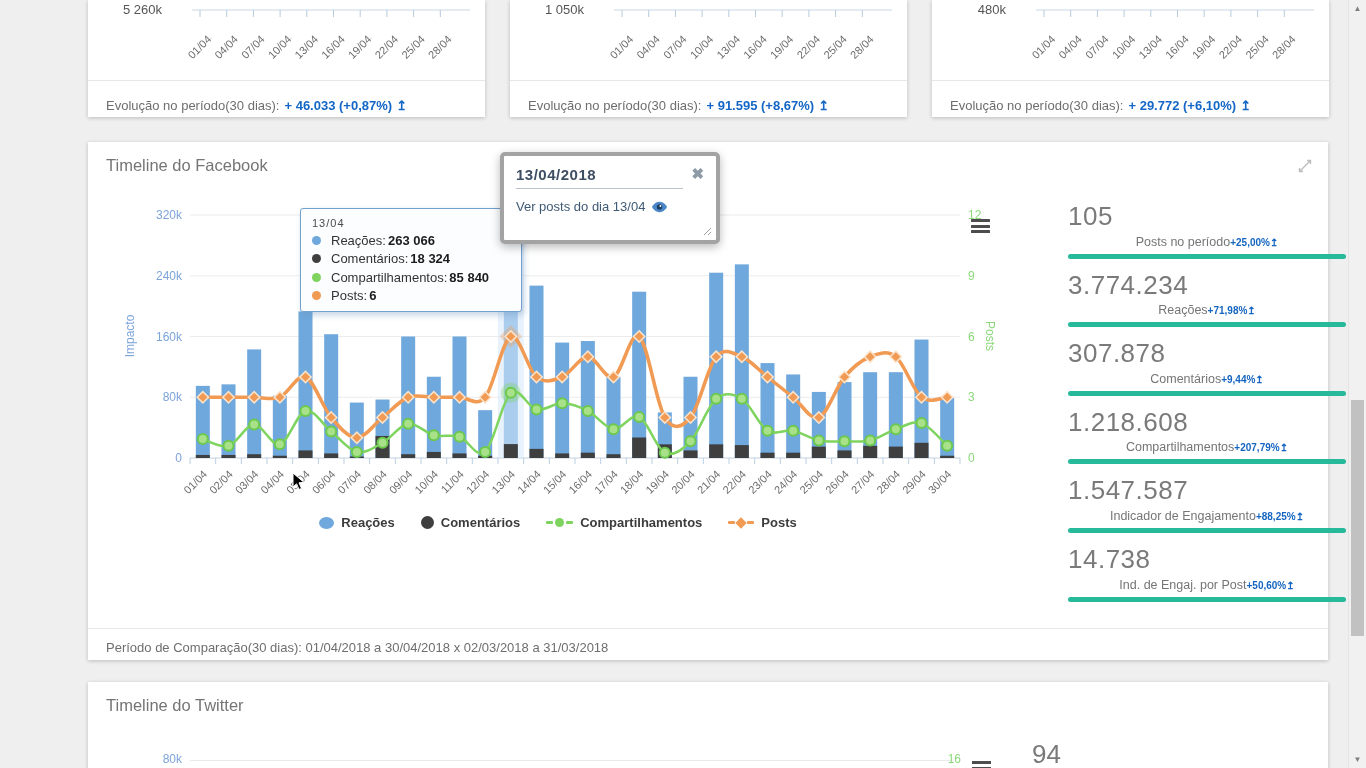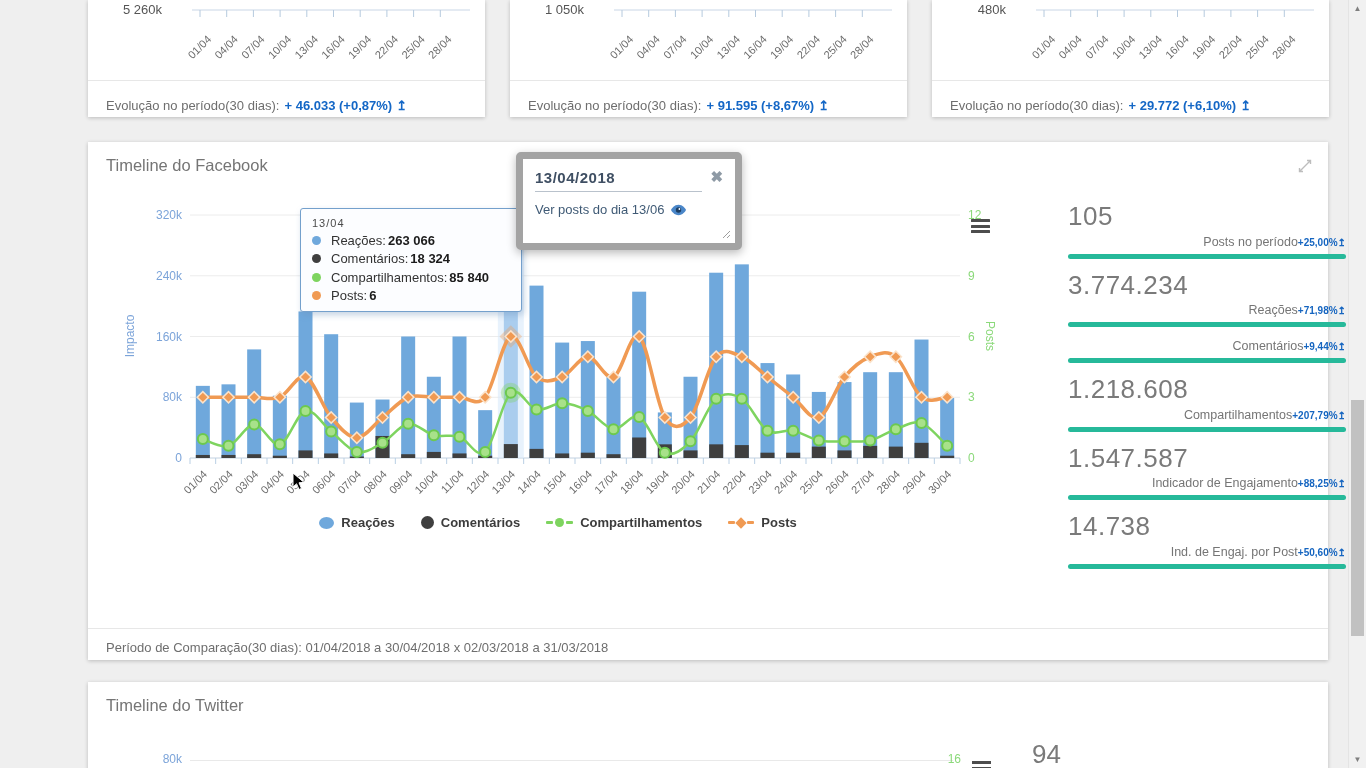--- a/index.html
+++ b/index.html
@@ -33,40 +33,40 @@
   .lg-dot{width:9px;height:9px;border-radius:50%}
   .lg-diamond{width:8px;height:8px;transform:rotate(45deg)}
   .g-bg{background:#7ed45f}.o-bg{background:#f09a53}
 
   .hamburger{position:absolute;left:883px;top:77px;width:19px;cursor:pointer}
   .hamburger i{display:block;height:3px;background:#4d4d4d;margin-bottom:2.5px;border-radius:.5px}
 
   .stats{position:absolute;left:980px;top:60px;width:278px}
   .stat{margin-bottom:12px}
   .stat-value{font-size:26px;color:#7a7a7a;letter-spacing:.5px;line-height:1.1}
-  .stat-row{display:flex;justify-content:flex-end;align-items:baseline;margin-top:4px}
+  .stat-row{display:flex;justify-content:center;align-items:baseline;margin-top:4px}
   .stat-label{font-size:12.5px;color:#757575}
   .stat-delta{font-size:10px;font-weight:bold;color:#1565c0;white-space:nowrap}
   .stat-bar{height:5px;background:#26b99a;border-radius:3px;margin-top:5px}
 
   .fb-footer-line{position:absolute;left:0;top:486px;width:100%;border-top:1px solid #e7e7e7}
   .fb-footer{position:absolute;left:18px;top:498px;font-size:13px;color:#6e6e6e}
 
   
   .chart-tooltip{position:absolute;left:212px;top:66px;width:198px;background:#fcfdff;
     border:1px solid #74a0cc;border-radius:3px;box-shadow:2px 3px 6px rgba(110,145,185,.4);
     padding:8px 11px;font-size:13px;color:#333;z-index:5}
   .tt-date{font-size:11px;color:#4a4a4a;letter-spacing:1px;margin-bottom:3px}
   .tt-row{display:flex;align-items:center;margin-top:3.5px;gap:10px}
   .tt-dot{width:9px;height:9px;border-radius:50%;flex:none}
   .tt-text b{color:#1c1c1c;margin-left:2px}
 
   
-  .popup{position:absolute;left:428px;top:10px;width:212px;height:84px;background:#fff;
-    border:7px solid #a3a3a3;border-radius:5px;box-shadow:0 3px 10px rgba(0,0,0,.28);z-index:6}
+  .popup{position:absolute;left:412px;top:10px;width:212px;height:84px;background:#fff;
+    border:4px solid #a3a3a3;border-radius:5px;box-shadow:0 3px 10px rgba(0,0,0,.28);z-index:6}
   .popup-head{display:flex;align-items:flex-start;justify-content:space-between;margin:10px 12px 0}
   .popup-title{flex:1;border-bottom:1px solid #b9c2cc;padding-bottom:5px;font-size:15px;
     font-weight:bold;color:#3f4f63;letter-spacing:.5px}
   .popup-close{color:#8e9aa5;font-weight:bold;font-size:15px;cursor:pointer;line-height:1;margin-left:8px}
   .popup-body{margin:10px 12px 0;font-size:13px;color:#3f5a75;display:flex;align-items:center;gap:6px;cursor:pointer}
   .resize-handle{position:absolute;right:4px;bottom:4px;width:11px;height:11px;cursor:nwse-resize}
 
   
   #tw-card{left:88px;top:682px;width:1240px;height:300px}
   .tw-ylabel-left{position:absolute;left:30px;top:70px;width:64px;text-align:right;color:#7ca4d9;font-size:12px}
@@ -442,21 +442,21 @@
       <span class="tt-text"><span>Posts:</span><b>6</b></span>
     </div>
   </div>
 
   <div class="popup">
     <div class="popup-head">
       <span class="popup-title">13/04/2018</span>
       <span class="popup-close">✖</span>
     </div>
     <div class="popup-body">
-      <span>Ver posts do dia 13/06</span>
+      <span>Ver posts do dia 13/04</span>
       <svg width="17" height="12" viewBox="0 0 17 12">
         <path d="M8.5 0.8 C4.4 0.8 1.6 4.6 1 6 c0.6 1.4 3.4 5.2 7.5 5.2 S15.4 7.4 16 6 C15.4 4.6 12.6 0.8 8.5 0.8 z" fill="#4a86c8"></path>
         <circle cx="8.5" cy="6" r="2.7" fill="#1d3e63"></circle>
         <circle cx="9.4" cy="5" r="0.9" fill="#ffffff"></circle>
       </svg>
     </div>
     <svg class="resize-handle" viewBox="0 0 11 11">
       <path d="M10 3 L3 10 M10 7 L7 10" stroke="#9e9e9e" stroke-width="1" fill="none"></path>
     </svg>
   </div>
@@ -472,20 +472,21 @@
     </div>
     <div class="stat">
       <div class="stat-value">3.774.234</div>
       <div class="stat-row">
         <span class="stat-label">Reações</span>
         <span class="stat-delta"><span>+71,98%</span><span>↥</span></span>
       </div>
       <div class="stat-bar" style="background: rgb(38, 185, 154);"></div>
     </div>
     <div class="stat">
+      <div class="stat-value">307.878</div>
       <div class="stat-row">
         <span class="stat-label">Comentários</span>
         <span class="stat-delta"><span>+9,44%</span><span>↥</span></span>
       </div>
       <div class="stat-bar" style="background: rgb(38, 185, 154);"></div>
     </div>
     <div class="stat">
       <div class="stat-value">1.218.608</div>
       <div class="stat-row">
         <span class="stat-label">Compartilhamentos</span>

